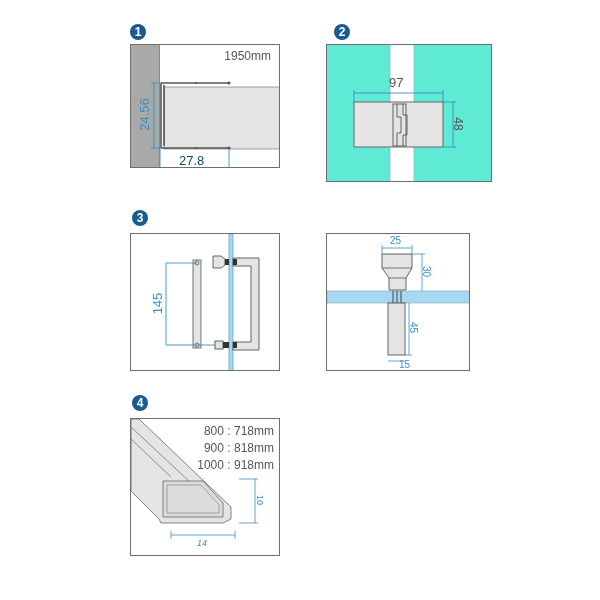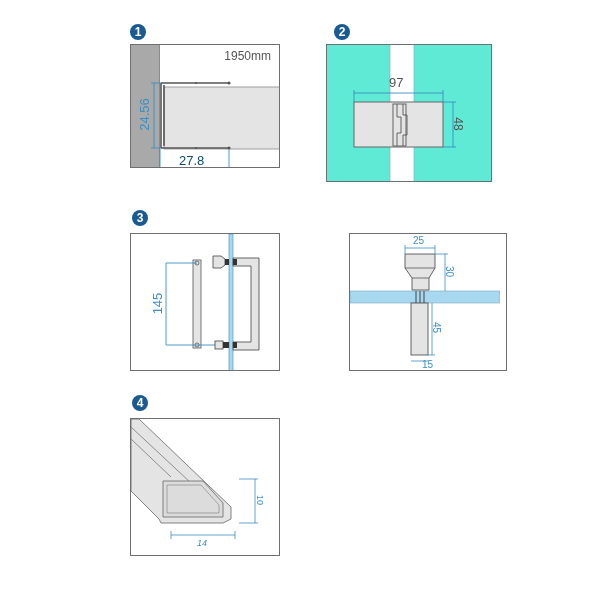--- a/index.html
+++ b/index.html
@@ -86,21 +86,21 @@
     <rect x="84" y="107" width="8" height="8" fill="#e4e4e4" stroke="#555" stroke-width="0.9"></rect>
     <rect x="92" y="108" width="6" height="6" fill="#333"></rect>
 
     <path d="M102 24 L128 24 L128 116 L102 116 L102 108 L120 108 L120 32 L102 32 Z" fill="#e4e4e4" stroke="#555" stroke-width="0.9"></path>
     <rect x="102" y="25" width="4" height="6" fill="#333"></rect>
     <rect x="102" y="108" width="4" height="6" fill="#333"></rect>
   </svg>
   <div class="lbl" style="position:absolute;left:6px;top:62px;font-size:13px;color:#3b8ec4;transform:rotate(-90deg);width:40px;text-align:center;">145</div>
 </div>
 
-<div class="panel" style="left:326px;top:233px;width:158px;height:138px;margin-left:23px;">
+<div class="panel" style="left:326px;top:233px;width:144px;height:138px;">
   <svg width="150" height="138" viewBox="0 0 150 138">
     <rect x="0" y="57" width="150" height="12" fill="#a8d8f0" stroke="#7aa7c0" stroke-width="0.6"></rect>
 
     <path d="M55 20 L85 20 L85 34 L79 44 L79 56 L62 56 L62 44 L55 34 Z" fill="#e4e4e4" stroke="#555" stroke-width="0.9"></path>
     <line x1="55" y1="34" x2="85" y2="34" stroke="#555" stroke-width="0.8"></line>
     <line x1="62" y1="44" x2="79" y2="44" stroke="#555" stroke-width="0.8"></line>
     <line x1="66" y1="57" x2="66" y2="69" stroke="#444" stroke-width="1"></line>
     <line x1="70" y1="57" x2="70" y2="69" stroke="#444" stroke-width="1"></line>
     <line x1="74" y1="57" x2="74" y2="69" stroke="#444" stroke-width="1"></line>
 
@@ -129,15 +129,20 @@
     <path d="M32 62 L72 62 L92 84 L92 98 L32 98 Z" fill="#dcdcdc" stroke="#666" stroke-width="0.8"></path>
     <path d="M36 66 L70 66 L88 86 L88 94 L36 94 Z" fill="none" stroke="#888" stroke-width="0.7"></path>
 
     <line x1="124" y1="60" x2="124" y2="104" stroke="#3b8ec4" stroke-width="0.8"></line>
     <line x1="108" y1="60" x2="127" y2="60" stroke="#3b8ec4" stroke-width="0.8"></line>
     <line x1="108" y1="104" x2="127" y2="104" stroke="#3b8ec4" stroke-width="0.8"></line>
     <line x1="40" y1="116" x2="104" y2="116" stroke="#3b8ec4" stroke-width="0.8"></line>
     <line x1="40" y1="112" x2="40" y2="120" stroke="#3b8ec4" stroke-width="0.8"></line>
     <line x1="104" y1="112" x2="104" y2="120" stroke="#3b8ec4" stroke-width="0.8"></line>
   </svg>
+  <div style="position:absolute;right:5px;top:4px;font-size:12px;color:#555;line-height:17px;text-align:right;">
+    <div><span>800</span> : <span>718mm</span></div>
+    <div><span>900</span> : <span>818mm</span></div>
+    <div><span>1000</span> : <span>918mm</span></div>
+  </div>
   <div class="lbl" style="position:absolute;left:124px;top:76px;font-size:9px;color:#3b8ec4;transform:rotate(90deg);">10</div>
   <div class="lbl" style="position:absolute;left:66px;top:119px;font-size:9px;color:#3b8ec4;font-style:italic;">14</div>
 </div>
 
 </body></html>

